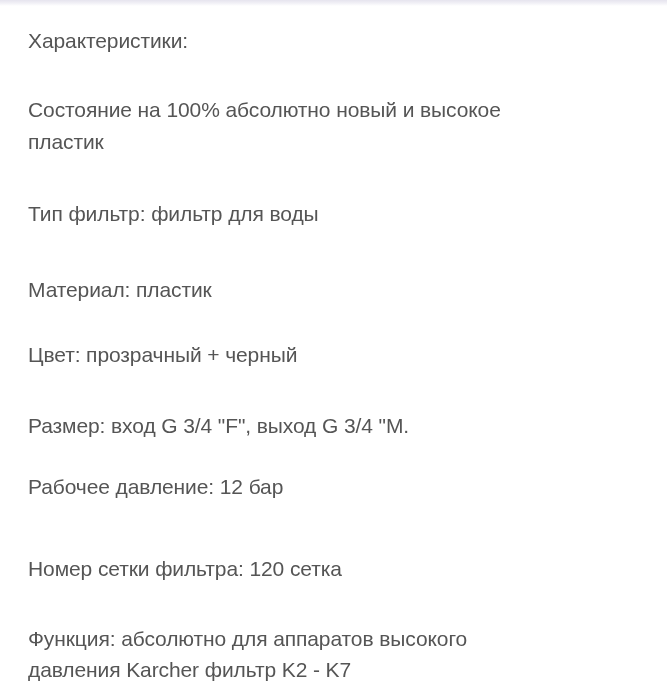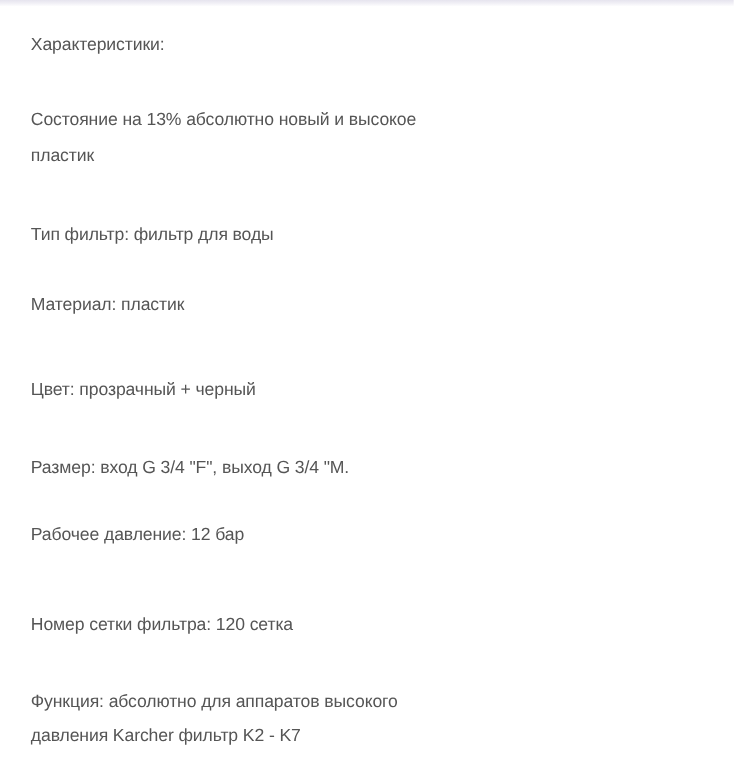--- a/index.html
+++ b/index.html
@@ -24,41 +24,41 @@
     .spec-list {
       position: absolute;
       left: 28px;
       top: 0;
       width: 620px;
     }
     .spec-line {
       position: absolute;
       left: 0;
       margin: 0;
-      font-size: 16px;
+      font-size: 21px;
       line-height: 32px;
       color: #555555;
       white-space: nowrap;
       letter-spacing: -0.1px;
     }
   </style>
 </head>
 <body>
 
 <div class="top-shade"></div>
 
 <div class="spec-list">
   <p class="spec-line" style="top:25px">Характеристики:</p>
 
-  <p class="spec-line" style="top:94px">Состояние на 13% абсолютно новый и высокое</p>
+  <p class="spec-line" style="top:94px">Состояние на 100% абсолютно новый и высокое</p>
   <p class="spec-line" style="top:126px">пластик</p>
 
   <p class="spec-line" style="top:198px">Тип фильтр: фильтр для воды</p>
 
-  <p class="spec-line" style="top:262px">Материал: пластик</p>
+  <p class="spec-line" style="top:274px">Материал: пластик</p>
 
   <p class="spec-line" style="top:339px">Цвет: прозрачный + черный</p>
 
   <p class="spec-line" style="top:410px">Размер: вход G 3/4 "F", выход G 3/4 "M.</p>
 
   <p class="spec-line" style="top:471px">Рабочее давление: 12 бар</p>
 
   <p class="spec-line" style="top:553px">Номер сетки фильтра: 120 сетка</p>
 
   <p class="spec-line" style="top:623px">Функция: абсолютно для аппаратов высокого</p>

